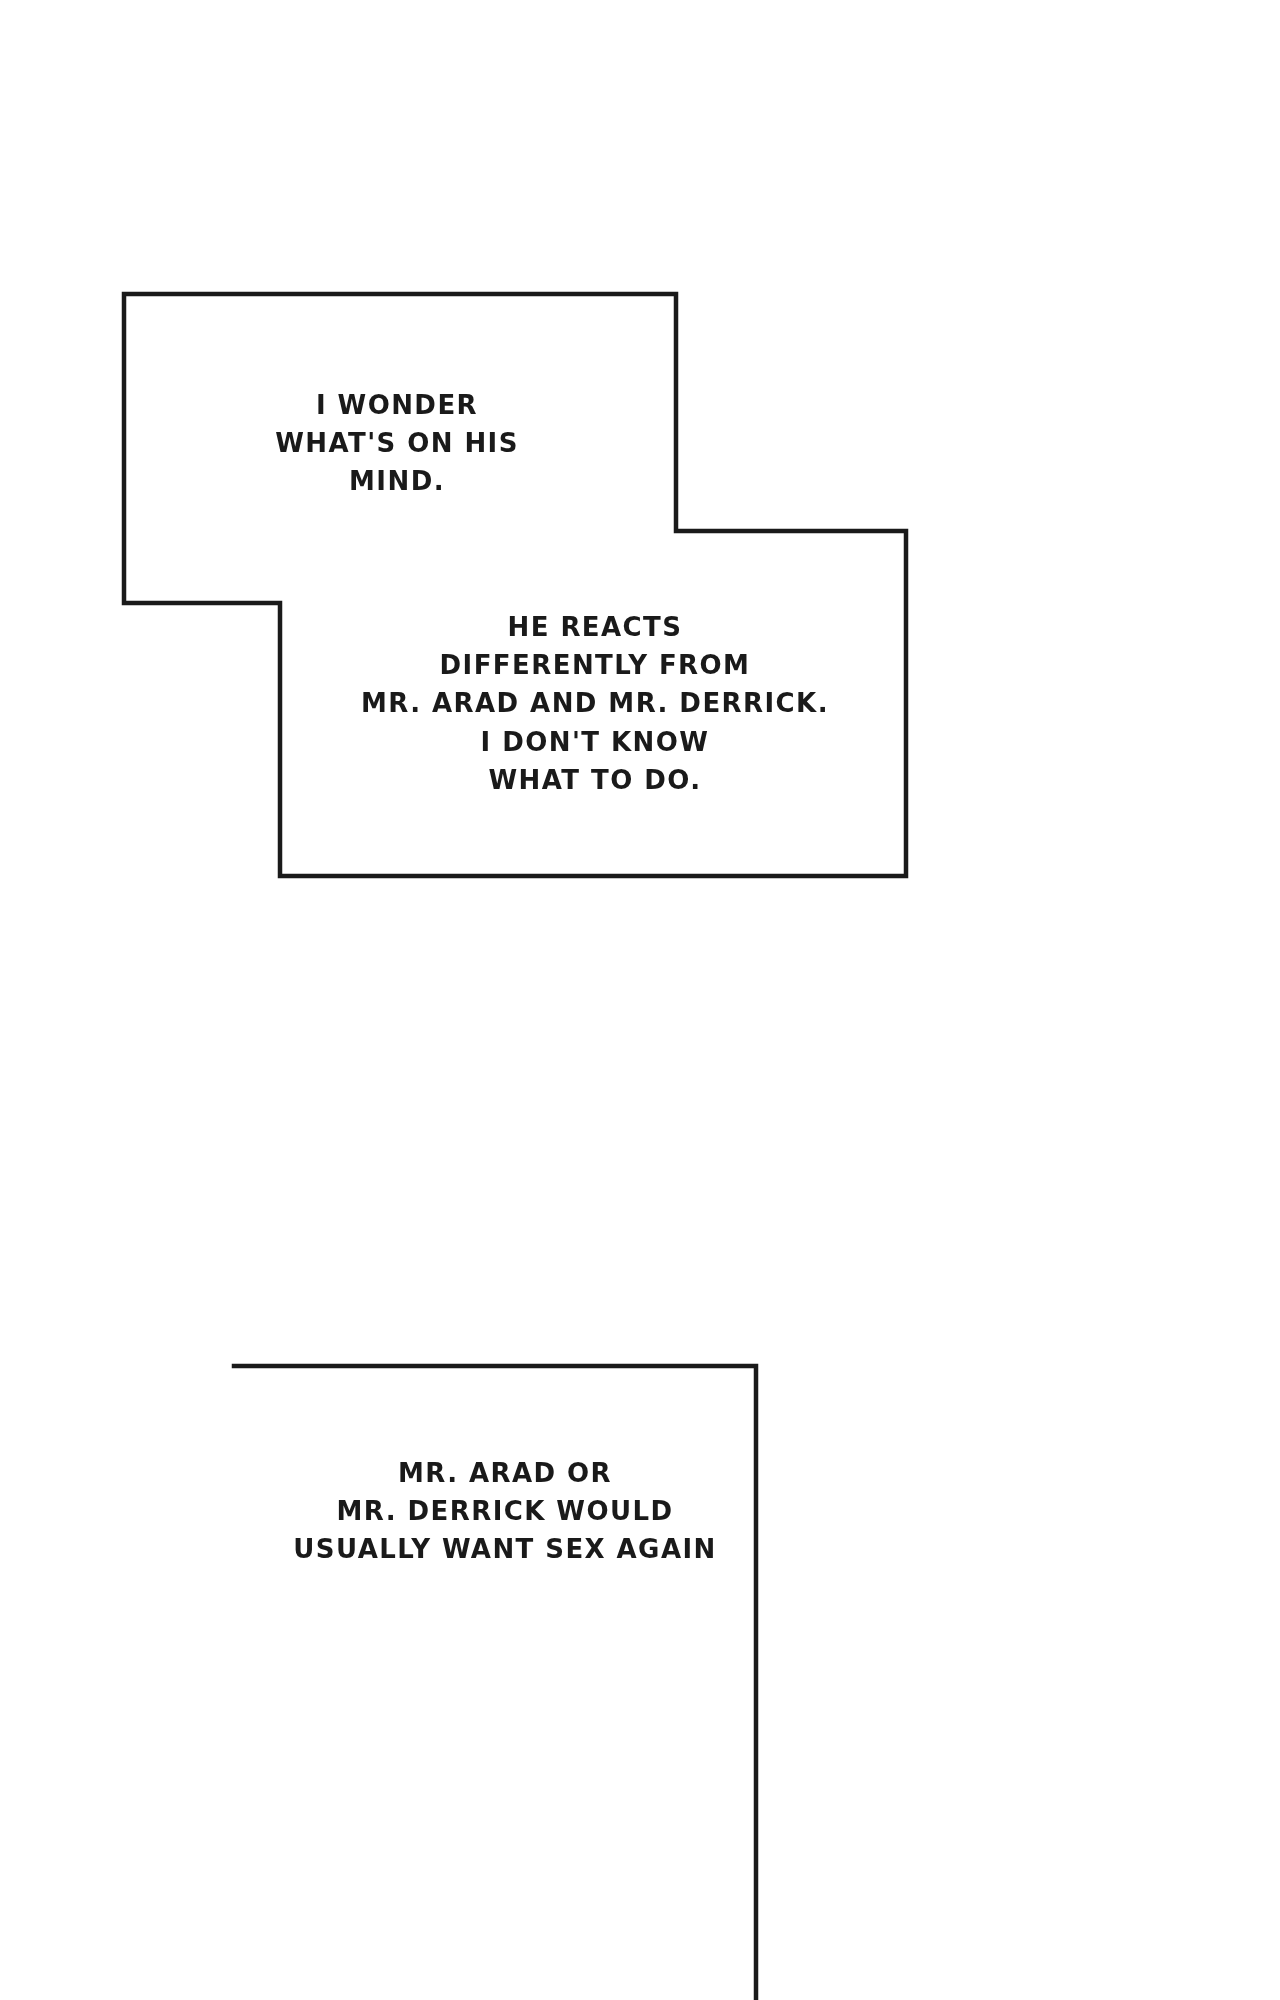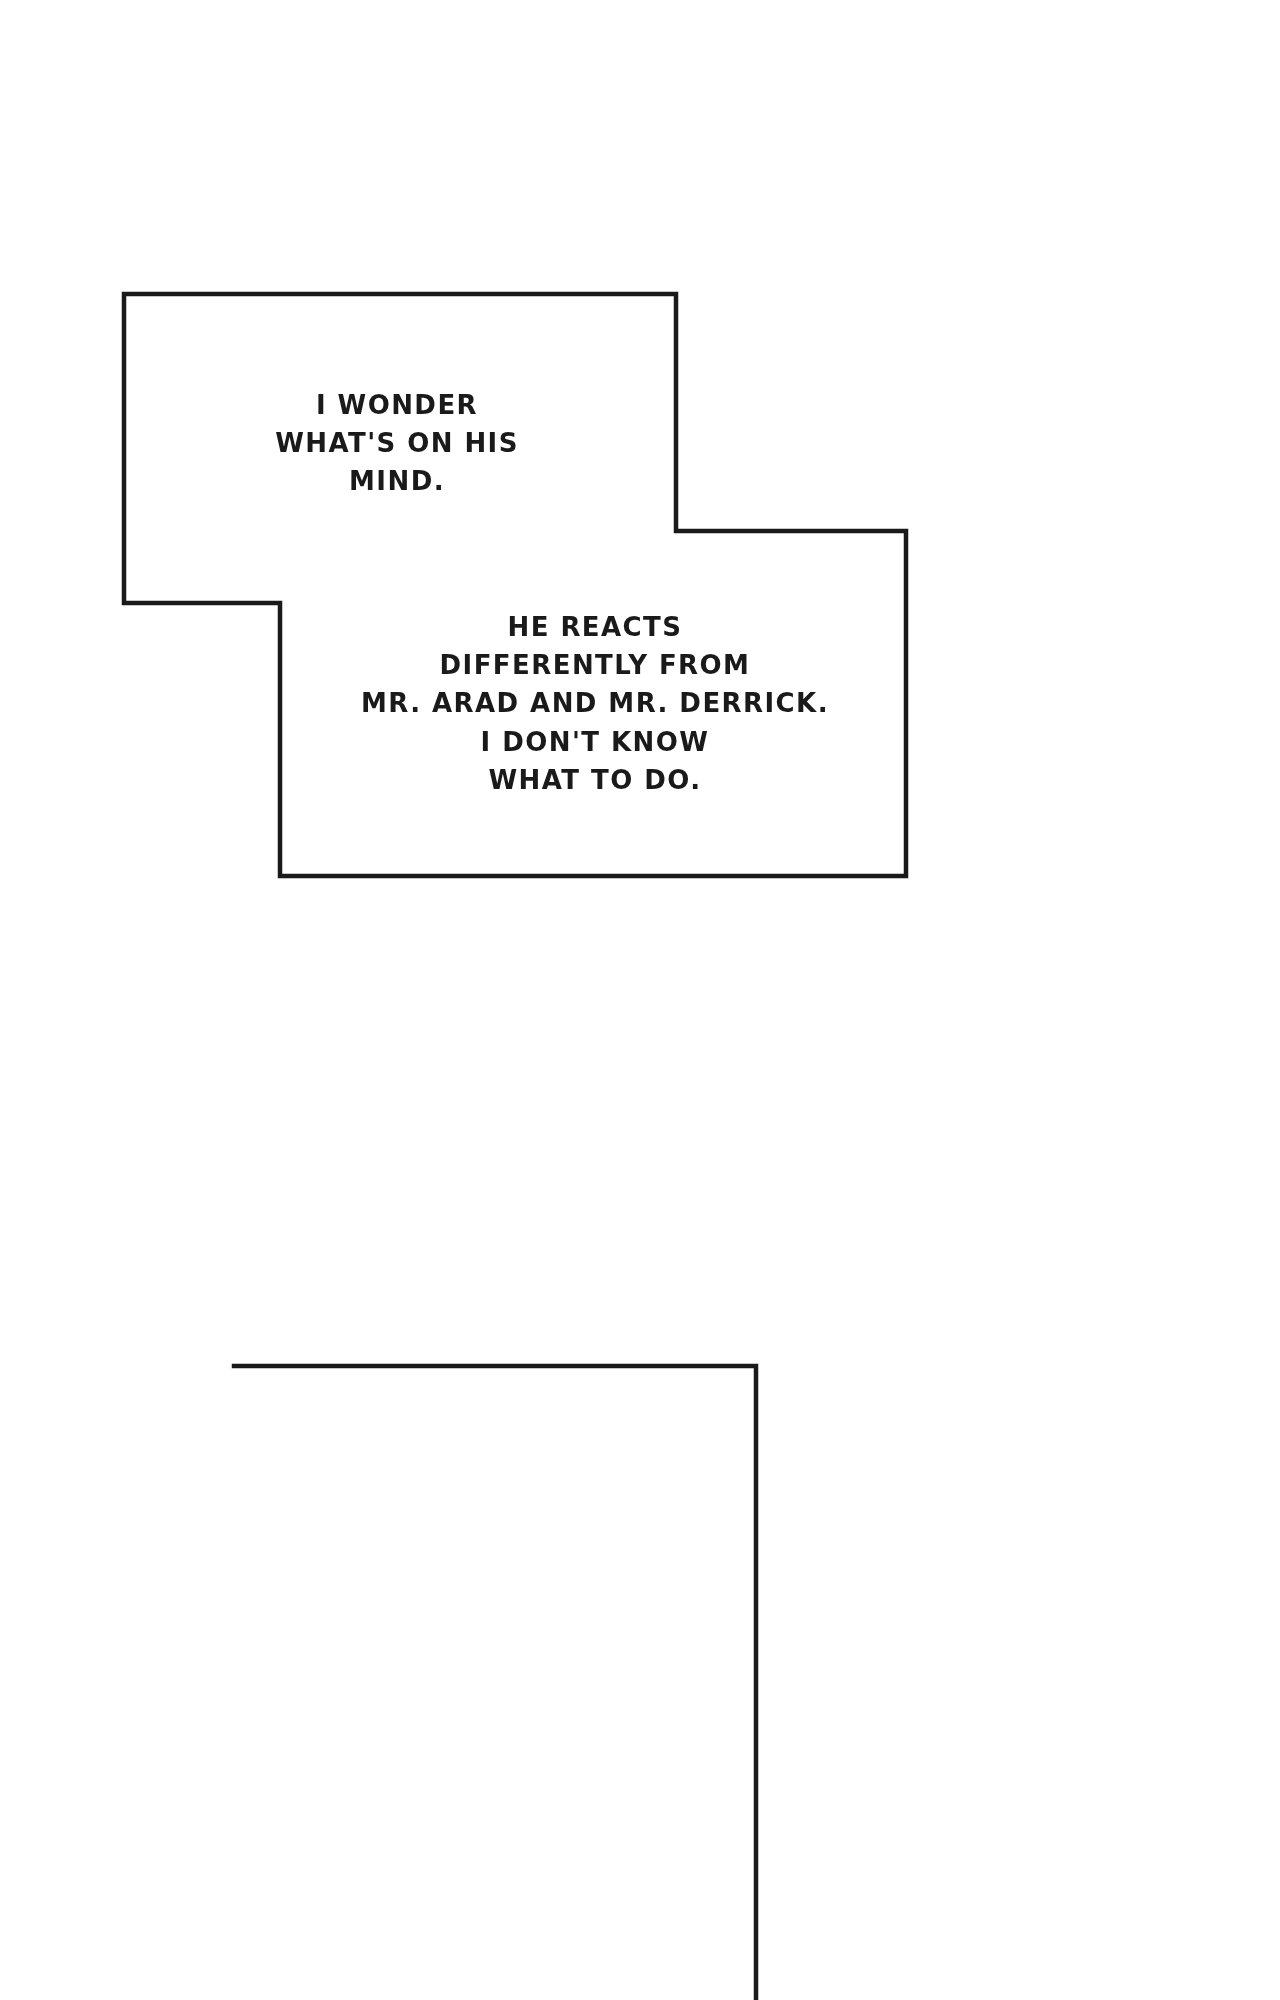--- a/index.html
+++ b/index.html
@@ -98,14 +98,17 @@
   <div class="caption" id="caption-reacts">HE REACTS
 DIFFERENTLY FROM
 MR. ARAD AND MR. DERRICK.
 I DON'T KNOW
 WHAT TO DO.</div>
 
   <div class="caption" id="caption-wonder">I WONDER
 WHAT'S ON HIS
 MIND.</div>
 
+  <div class="caption" id="caption-usually">MR. ARAD OR
+MR. DERRICK WOULD
+USUALLY WANT SEX AGAIN</div>
 
 </div>
 
 </body></html>

